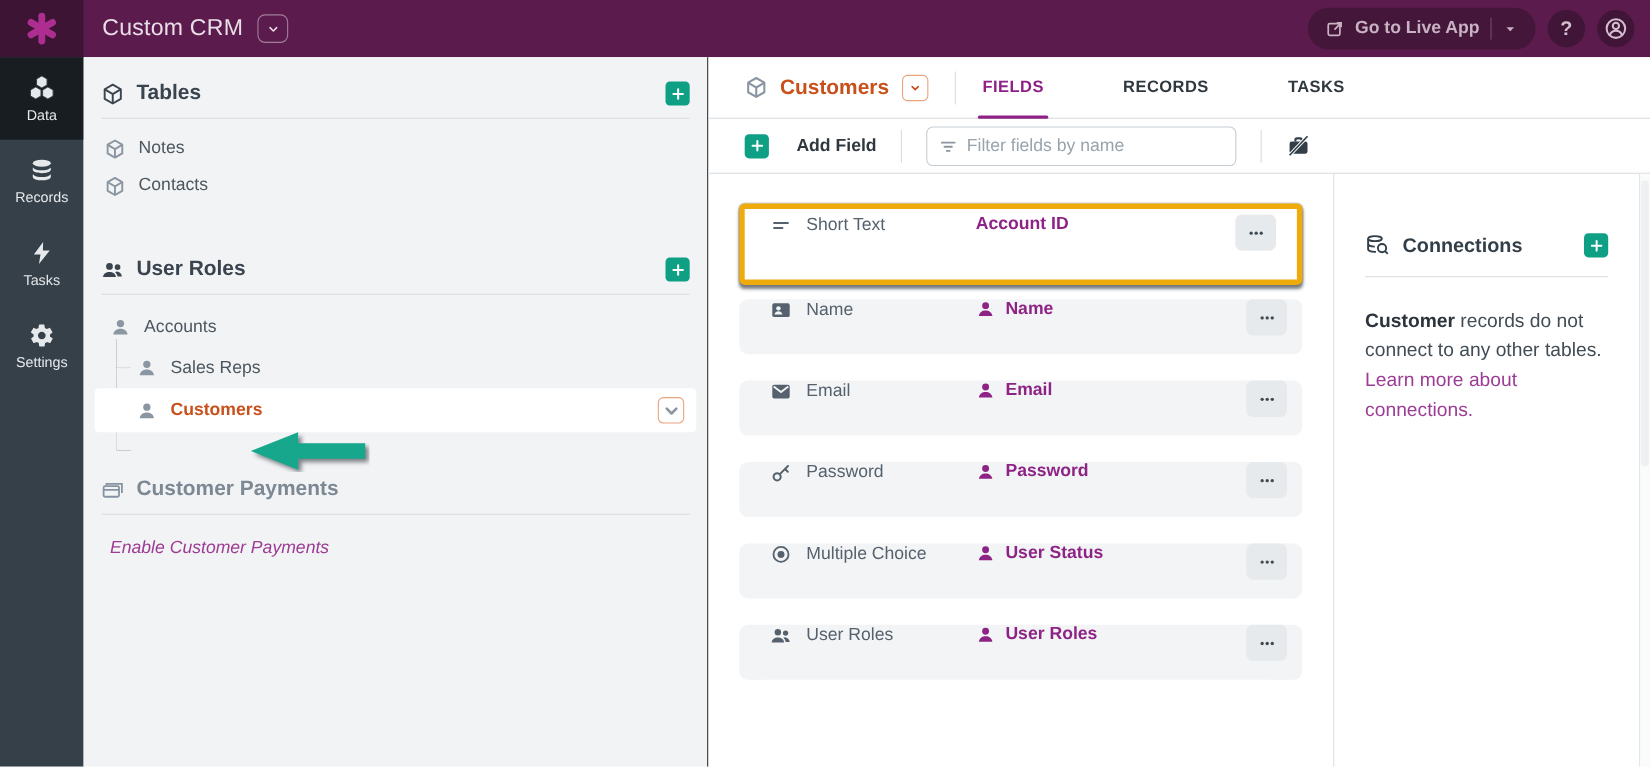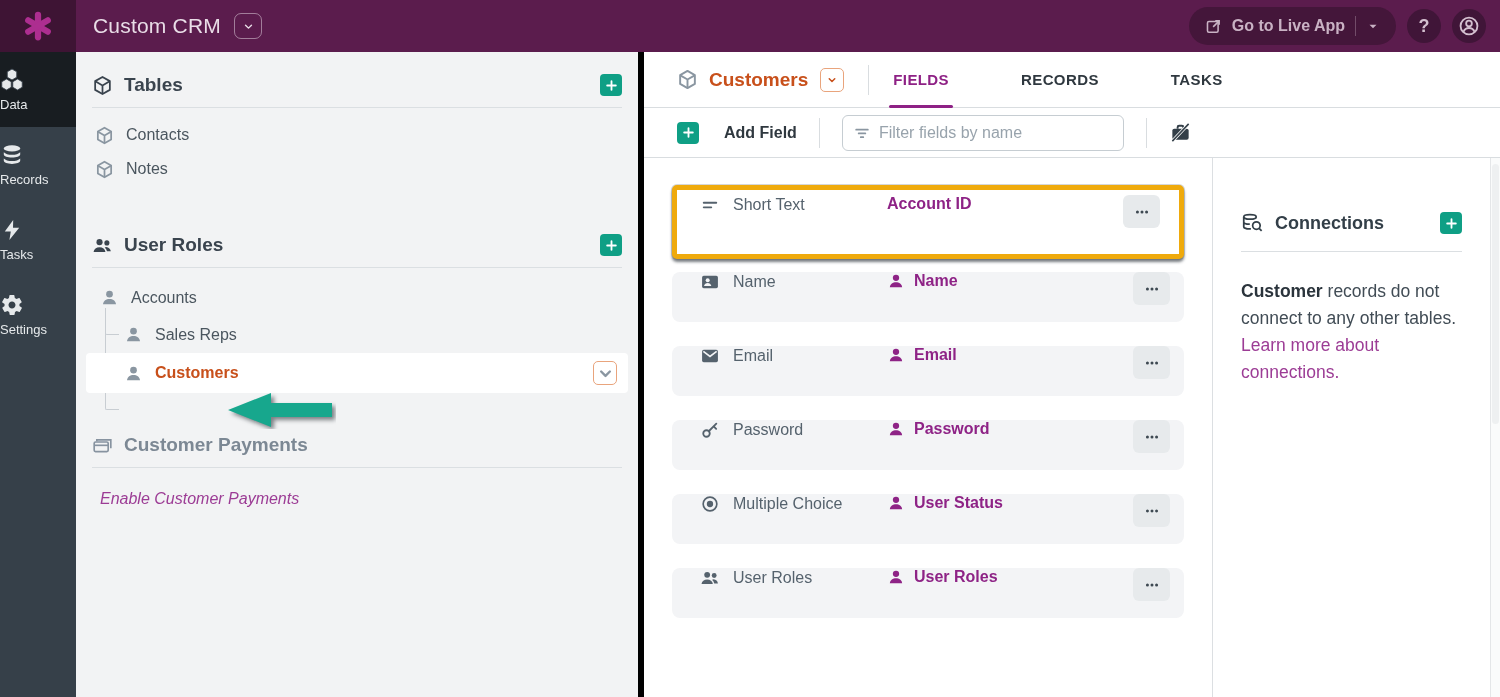--- a/index.html
+++ b/index.html
@@ -14,27 +14,27 @@
   .topbar-right { margin-left:auto; display:flex; align-items:center; gap:11px; padding-right:14px; }
   .live-pill { height:38px; border-radius:19px; background:#44163a; color:#c9b2c4; display:flex; align-items:center; padding:0 16px; gap:10px; cursor:pointer; }
   .live-pill .lbl { font-size:16px; font-weight:bold; }
   .pill-sep { width:1px; height:20px; background:rgba(201,178,196,.35); }
   .pill-caret { color:#c9b2c4; font-size:13px; }
   .tb-circle { width:34px; height:34px; border-radius:50%; background:#401538; display:flex; align-items:center; justify-content:center; color:#d3bfcf; cursor:pointer; }
   .tb-circle .q { font-size:18px; font-weight:bold; }
 
   
   .sidenav { position:absolute; top:52px; left:0; width:76px; bottom:0; background:#364049; display:flex; flex-direction:column; }
-  .nav-item { height:75px; display:flex; flex-direction:column; align-items:flex-start; justify-content:center; gap:5px; color:#e6e9eb; cursor:pointer; }
+  .nav-item { height:75px; display:flex; flex-direction:column; align-items:center; justify-content:center; gap:5px; color:#e6e9eb; cursor:pointer; }
   .nav-item.active { background:#181d21; }
   .nav-item .nlabel { font-size:13px; }
   .nav-item svg, .nav-item .gear-glyph { width:24px; height:24px; }
 
   
-  .leftpanel { position:absolute; top:52px; left:76px; width:568px; bottom:0; background:#f2f3f4; border-right:6px solid #000000; }
+  .leftpanel { position:absolute; top:52px; left:76px; width:568px; bottom:0; background:#f2f3f4; border-right:1px solid #000000; }
   .lp-header { margin:14px 16px 0; height:38px; display:flex; align-items:center; }
   .lp-header .h-icon { width:21px; height:21px; color:#3a444e; flex:0 0 auto; }
   .lp-header .h-icon.muted { color:#8793a0; }
   .lp-header .h-title { font-size:19px; font-weight:bold; color:#3a444e; margin-left:11px; flex:1; }
   .lp-header .h-title.muted { color:#7c8894; }
   .plus-btn { width:22px; height:22px; background:#0f9f85; border-radius:4px; display:flex; align-items:center; justify-content:center; cursor:pointer; flex:0 0 auto; }
   .plus-btn svg { width:13px; height:13px; }
   .lp-div { height:1px; background:#dbdfe2; margin:3px 16px 0; }
   .lp-list { margin-top:10px; }
   .lp-item { height:34px; display:flex; align-items:center; padding-left:19px; gap:12px; color:#4b565f; font-size:16px; cursor:pointer; }
@@ -202,28 +202,28 @@
           </svg>
       </div>
     </div>
     <div class="lp-div"></div>
     <div class="lp-list">
       <div class="lp-item">
         <svg viewBox="0 0 24 24">
             <path d="M12 2.2 20.4 7v10L12 21.8 3.6 17V7Z" fill="none" stroke="currentColor" stroke-width="2.2" stroke-linejoin="round"></path>
             <path d="M3.8 7.2 12 12l8.2-4.8M12 12v9.6" fill="none" stroke="currentColor" stroke-width="2.2"></path>
           </svg>
-        <span>Contacts</span>
+        <span>Notes</span>
       </div>
       <div class="lp-item">
         <svg viewBox="0 0 24 24">
             <path d="M12 2.2 20.4 7v10L12 21.8 3.6 17V7Z" fill="none" stroke="currentColor" stroke-width="2.2" stroke-linejoin="round"></path>
             <path d="M3.8 7.2 12 12l8.2-4.8M12 12v9.6" fill="none" stroke="currentColor" stroke-width="2.2"></path>
           </svg>
-        <span>Notes</span>
+        <span>Contacts</span>
       </div>
     </div>
 
     <div class="lp-header mt40">
       <svg class="h-icon" viewBox="0 0 24 24">
           <g fill="currentColor">
             <circle cx="8.6" cy="8.2" r="3.5"></circle>
             <path d="M1.8 19.3c.4-3.4 3.2-5.4 6.8-5.4s6.4 2 6.8 5.4z"></path>
             <circle cx="17" cy="9" r="2.9"></circle>
             <path d="M16.3 13.6c2.9.4 4.9 2.2 5.2 5.1h-4.4a7.6 7.6 0 0 0-2.6-4.5c.6-.3 1.2-.5 1.8-.6z"></path>

